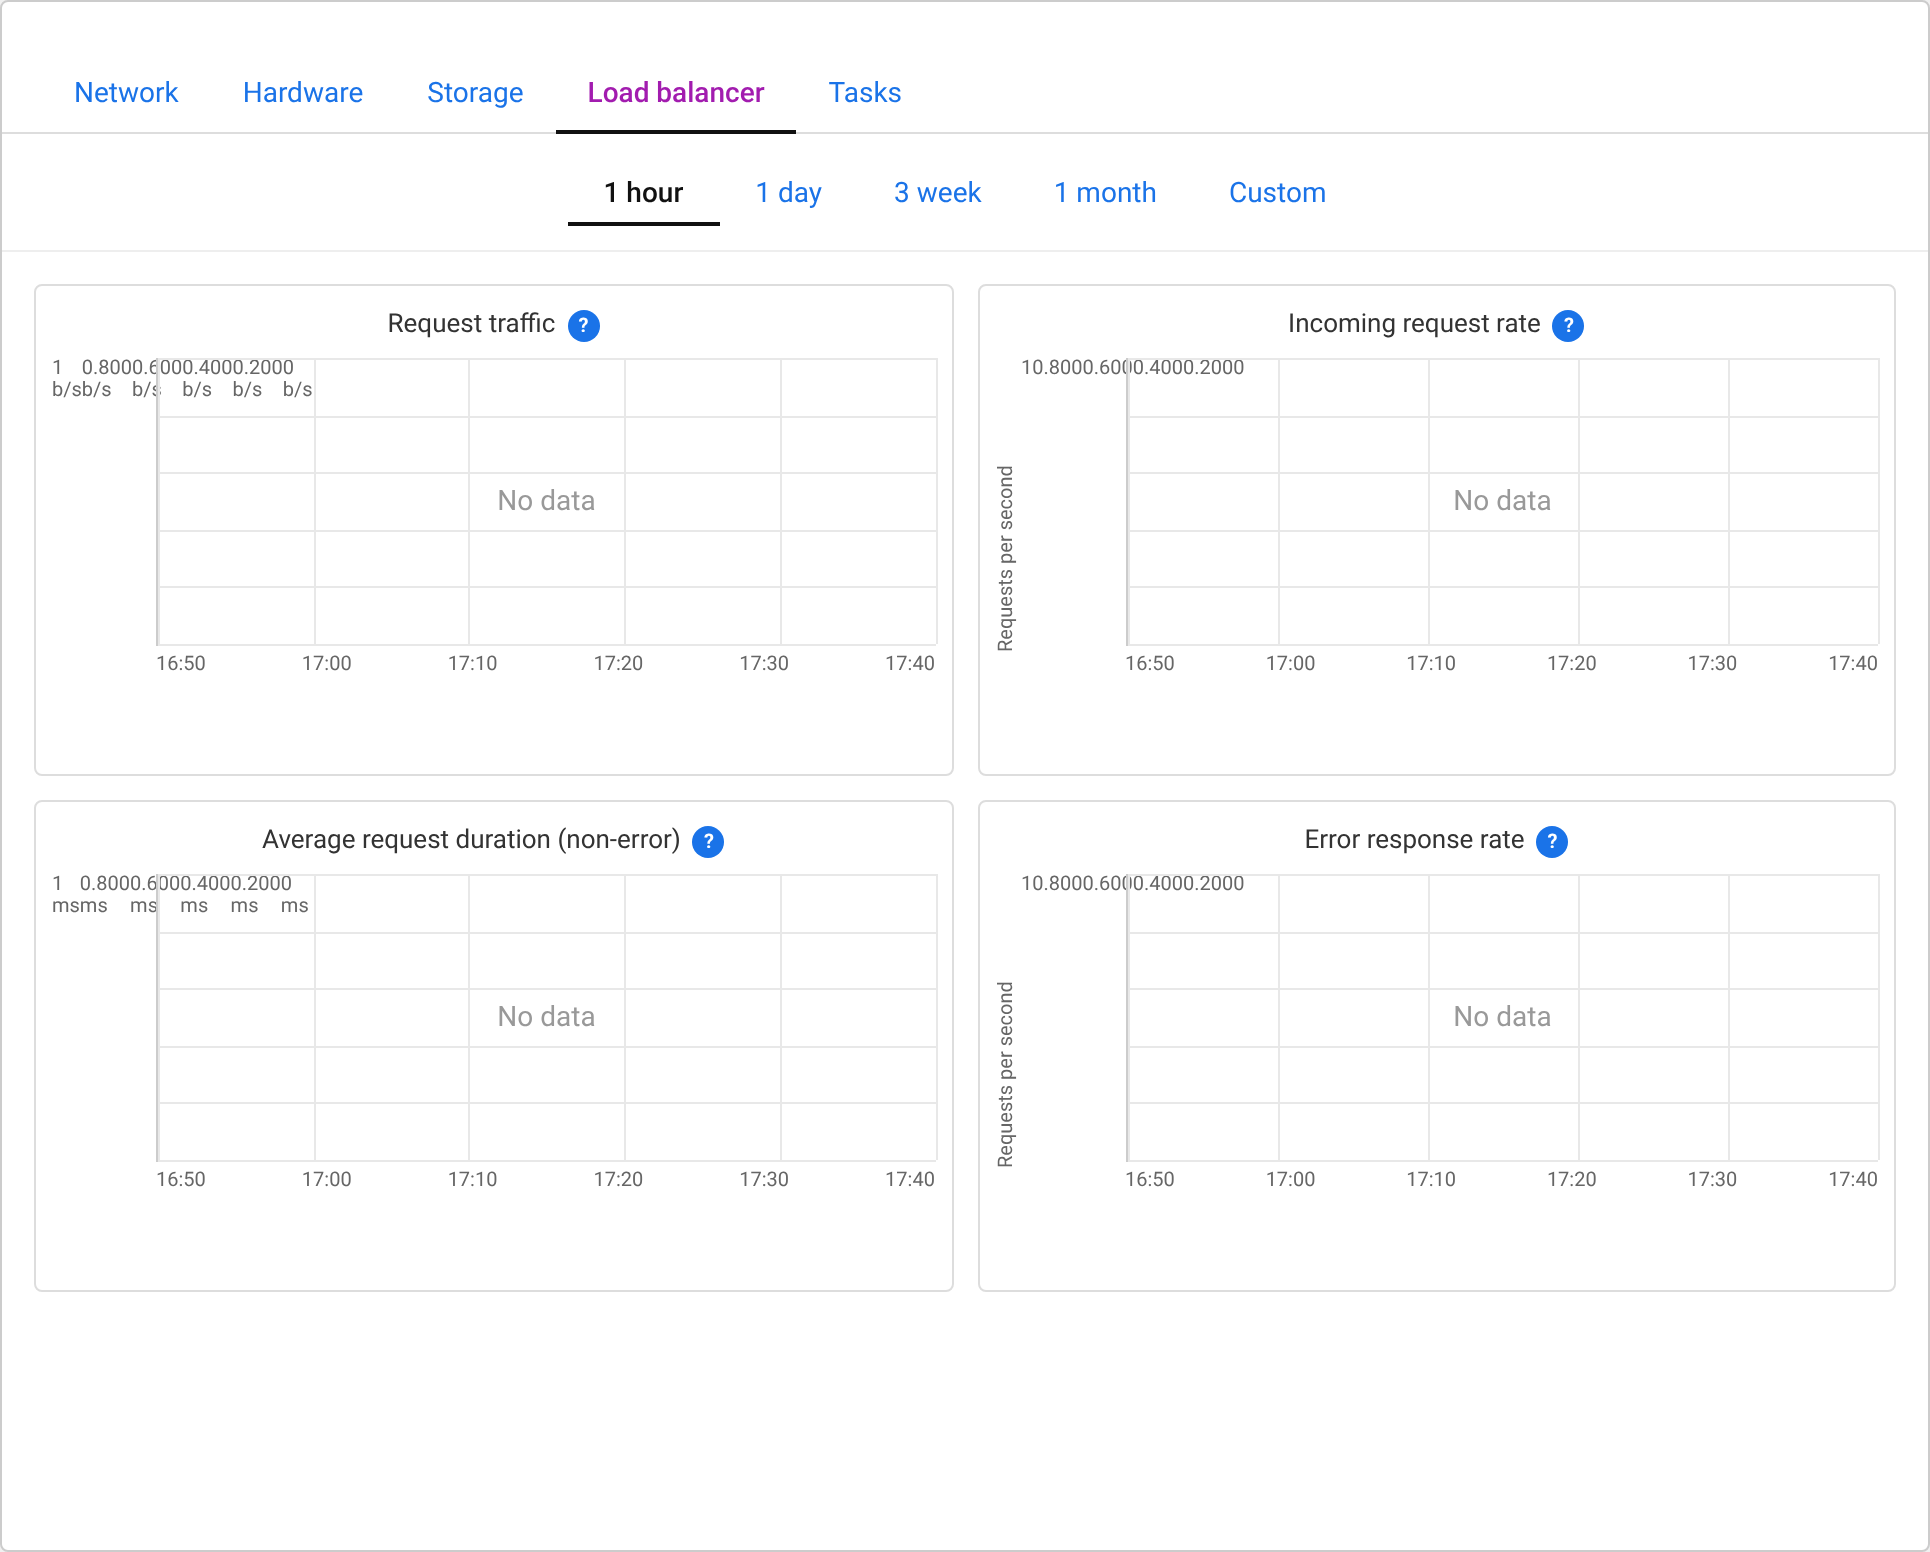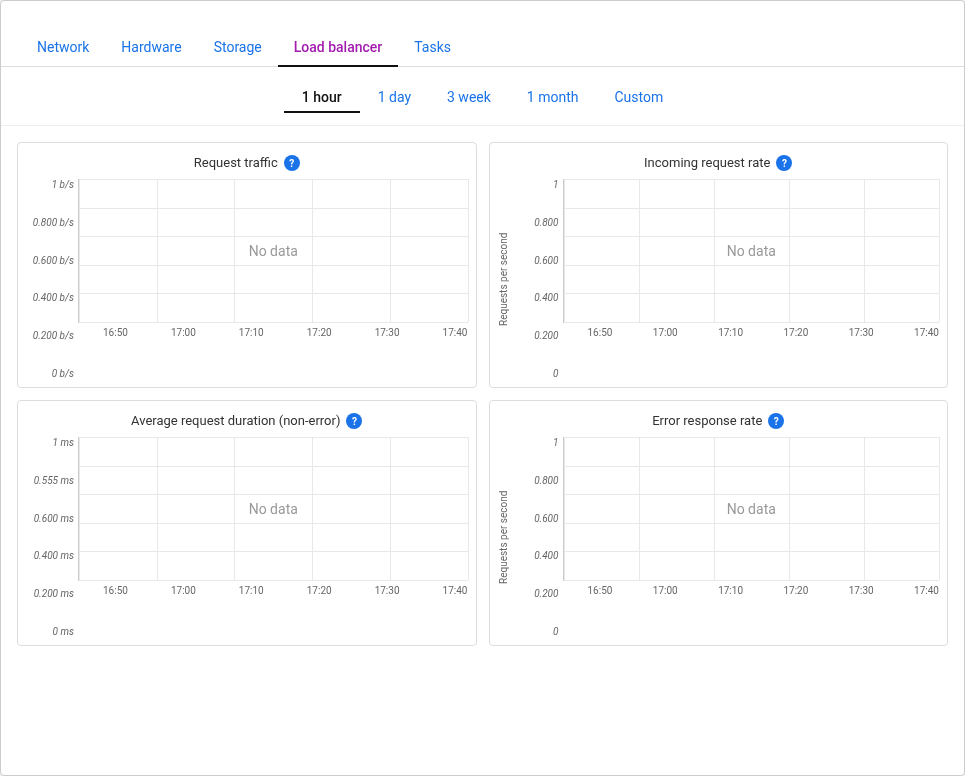--- a/index.html
+++ b/index.html
@@ -166,39 +166,36 @@
     .no-data-label {
       position: absolute;
       top: 50%;
       left: 50%;
       transform: translate(-50%, -50%);
       font-size: 14px;
       color: #999;
     }
     .y-axis {
       display: flex;
-      flex-direction: column;
+      flex-direction: row;
       justify-content: space-between;
-      align-items: flex-end;
       padding-right: 4px;
       height: 200px;
       font-size: 10px;
       color: #666;
       flex-shrink: 0;
       width: 52px;
-      font-style: italic;
     }
     .x-axis {
       display: flex;
       justify-content: space-between;
       padding-left: 0;
       margin-top: 4px;
       font-size: 10px;
       color: #666;
-      margin-left: 25px;
     }
     .chart-with-yaxis {
       display: flex;
       flex-direction: row;
       align-items: stretch;
     }
   </style>
 </head>
 <body>
 
@@ -324,21 +321,21 @@
       </div>
       <div class="chart-panel">
         <div class="chart-title-row">
           <span class="chart-title">Average request duration (non-error)</span>
           <span class="help-icon">?</span>
         </div>
         <div class="chart-area">
           <div class="chart-with-yaxis" style="flex: 1 1 0%;">
             <div class="y-axis">
               <span>1 ms</span>
-              <span>0.555 ms</span>
+              <span>0.800 ms</span>
               <span>0.600 ms</span>
               <span>0.400 ms</span>
               <span>0.200 ms</span>
               <span>0 ms</span>
             </div>
             <div class="chart-inner">
               <div class="chart-grid-area">
                 <div class="grid-lines">
                   <div class="grid-line-h" style="top: 0%;"></div>
                   <div class="grid-line-h" style="top: 20%;"></div>

